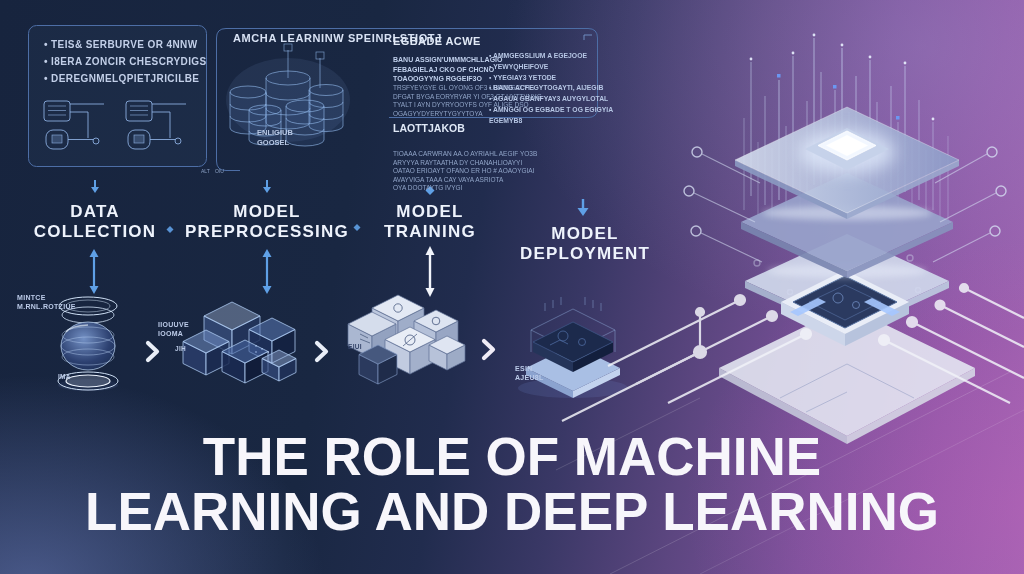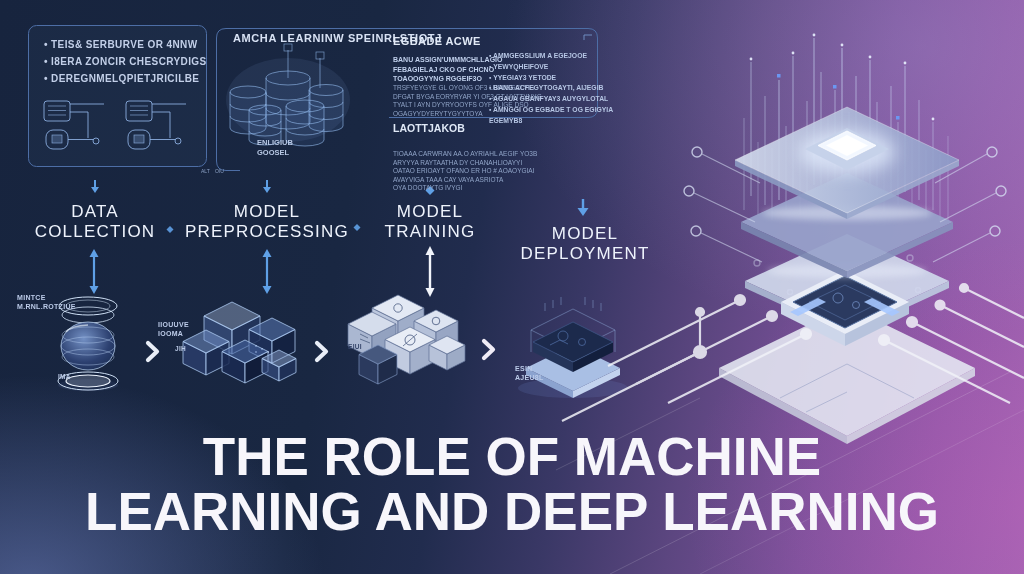--- a/index.html
+++ b/index.html
@@ -8,29 +8,29 @@
   .bg{position:absolute;inset:0;
     background:
       radial-gradient(420px 300px at 3% 102%, rgba(122,140,210,.50), rgba(122,140,210,0) 70%),
       radial-gradient(500px 380px at 101% 88%, rgba(205,95,190,.30), rgba(205,95,190,0) 70%),
       radial-gradient(600px 420px at 90% 8%, rgba(165,155,210,.30), rgba(165,155,210,0) 70%),
       linear-gradient(100deg,#17243e 0%,#192742 34%,#212c4e 46%,#3a3866 57%,#5c4680 68%,#7c519b 80%,#9159a8 90%,#9f64b1 100%);}
   .t{position:absolute;white-space:pre-line;}
   .panelA-bullets{left:44px;top:36px;font-size:10px;font-weight:bold;line-height:17px;
     color:#c2cfe8;letter-spacing:.4px;}
   .pb-heading{left:233px;top:32px;font-size:11px;font-weight:bold;letter-spacing:.6px;color:#d8e2f4;}
-  .db-caption{left:257px;top:138px;font-size:7.5px;font-weight:bold;line-height:10px;color:#b8c8e4;}
+  .db-caption{left:257px;top:128px;font-size:7.5px;font-weight:bold;line-height:10px;color:#b8c8e4;}
   .focus-heading{left:393px;top:35px;font-size:11px;font-weight:bold;letter-spacing:.4px;color:#e2eaf7;}
   .focus-bold{left:393px;top:55px;font-size:7px;font-weight:bold;line-height:9.5px;color:#c0d0ec;}
   .focus-body{left:393px;top:84px;font-size:6.5px;line-height:8.5px;color:#91a5c8;}
   .sub-heading{left:393px;top:122px;font-size:10.5px;font-weight:bold;color:#dfe8f6;}
   .sub-body{left:393px;top:150px;font-size:6.5px;line-height:8.5px;color:#91a5c8;}
   .col-bullets{left:489px;top:51px;font-size:6.8px;font-weight:bold;line-height:10.8px;color:#b6c6e4;}
   .tick{position:absolute;font-size:5px;color:#8aa0c4;}
-  .stage{position:absolute;width:180px;text-align:center;font-weight:normal;font-size:17px;
+  .stage{position:absolute;width:180px;text-align:center;font-weight:bold;font-size:17px;
     letter-spacing:1.2px;line-height:20px;color:#eef3fc;white-space:pre-line;}
   .s1{left:5px;top:202px;} .s2{left:177px;top:202px;} .s3{left:340px;top:202px;} .s4{left:495px;top:224px;}
   .cap{position:absolute;font-size:7px;font-weight:bold;color:#bccbe8;letter-spacing:.3px;
     line-height:9px;white-space:pre-line;}
   .cap-mintce{left:17px;top:293px;}
   .cap-ima{left:58px;top:372px;font-size:6.5px;}
   .cap-iouuve{left:158px;top:320px;}
   .cap-jih{left:175px;top:344px;font-size:6.5px;}
   .cap-eiui{left:348px;top:342px;font-size:6.5px;color:#35456a;}
   .cap-esin{left:515px;top:364px;}

